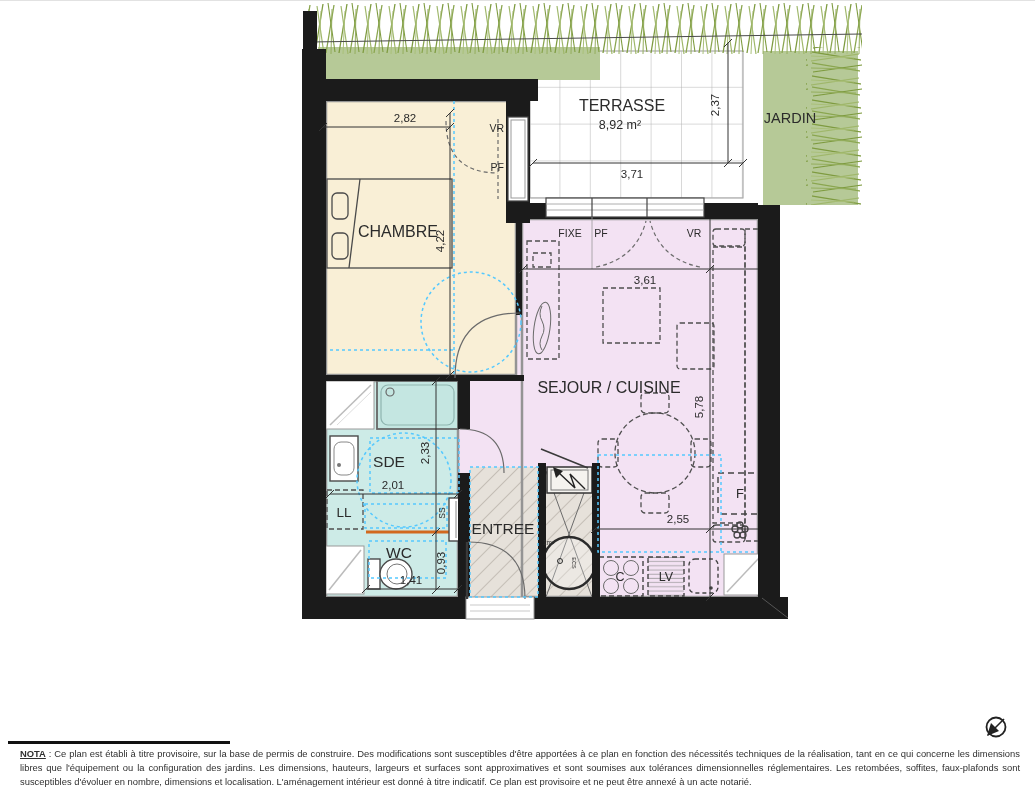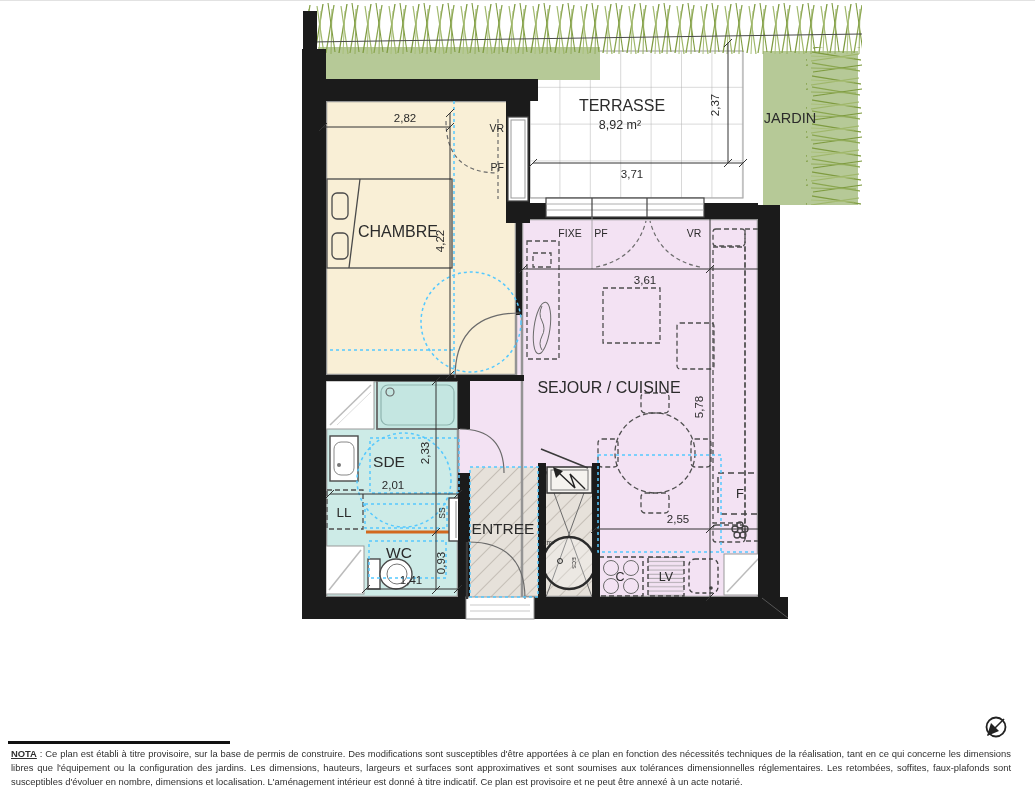--- a/index.html
+++ b/index.html
@@ -11,21 +11,21 @@
   .lining{fill:none;stroke:#949494;stroke-width:2.5;}
   .furn{fill:none;stroke:#4f4f4f;stroke-width:1.3;stroke-dasharray:5 3;}
   .solidf{fill:#ffffff;stroke:#4a4a4a;stroke-width:1.4;}
   .thin{fill:none;stroke:#6b6b6b;stroke-width:1;}
   .door{fill:none;stroke:#6b6b6b;stroke-width:1.2;}
   .dim line{stroke:#333333;stroke-width:1;}
   .dim text{font-size:11.5px;}
   .room-label{font-size:15.5px;}
   .small-label{font-size:10.5px;}
   .fix-label{font-size:12.5px;}
-  .nota{position:absolute;left:11px;top:746px;width:1000px;font-size:9.4px;line-height:1.5;
+  .nota{position:absolute;left:20px;top:746px;width:1000px;font-size:9.4px;line-height:1.5;
         color:#2f2f2f;text-align:justify;}
   .nota .nota-label{font-weight:bold;text-decoration:underline;}
   .footer-rule{position:absolute;left:8px;top:740px;width:222px;height:3px;background:#111;}
 </style>
 </head>
 <body>
 
 <div class="page">
 <svg width="1035" height="800" viewBox="0 0 1035 800">
   <defs>

